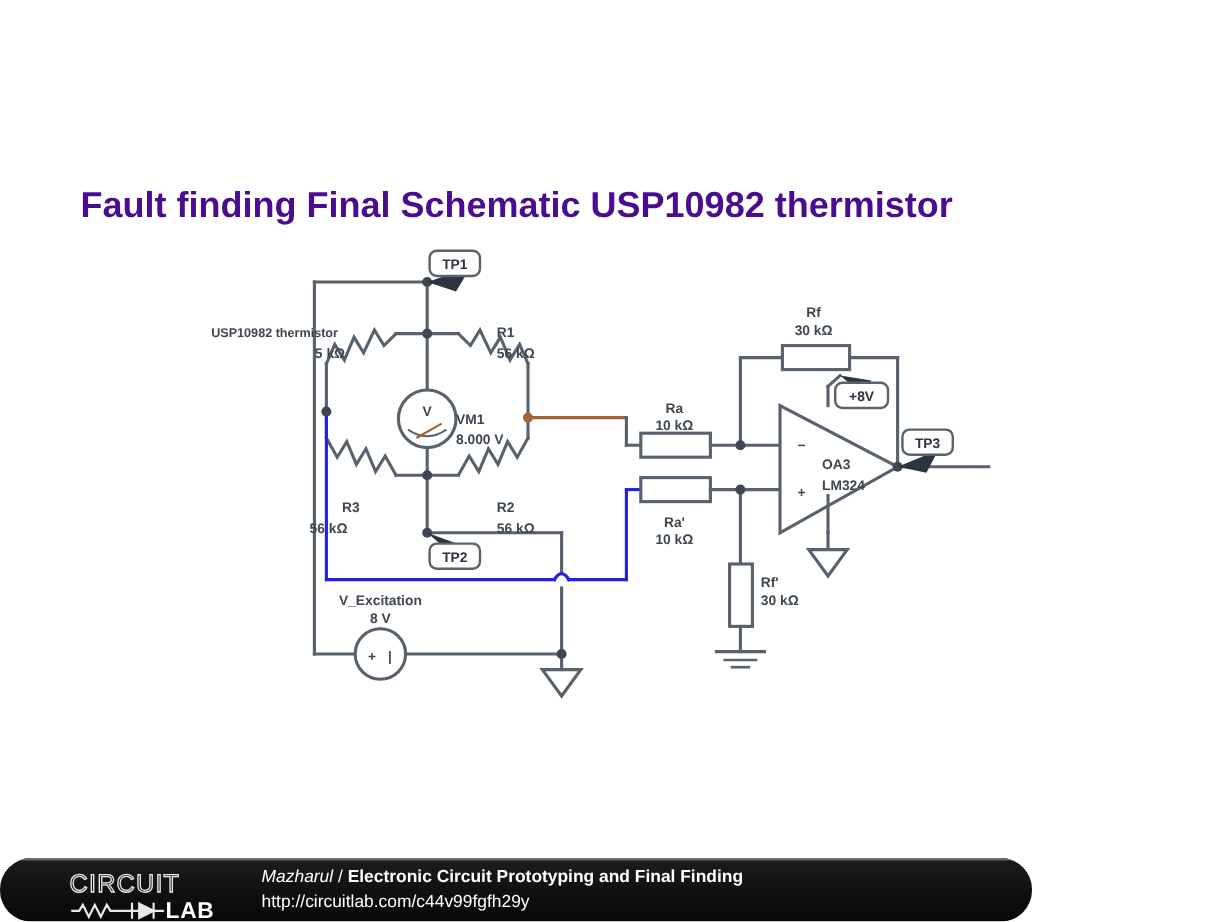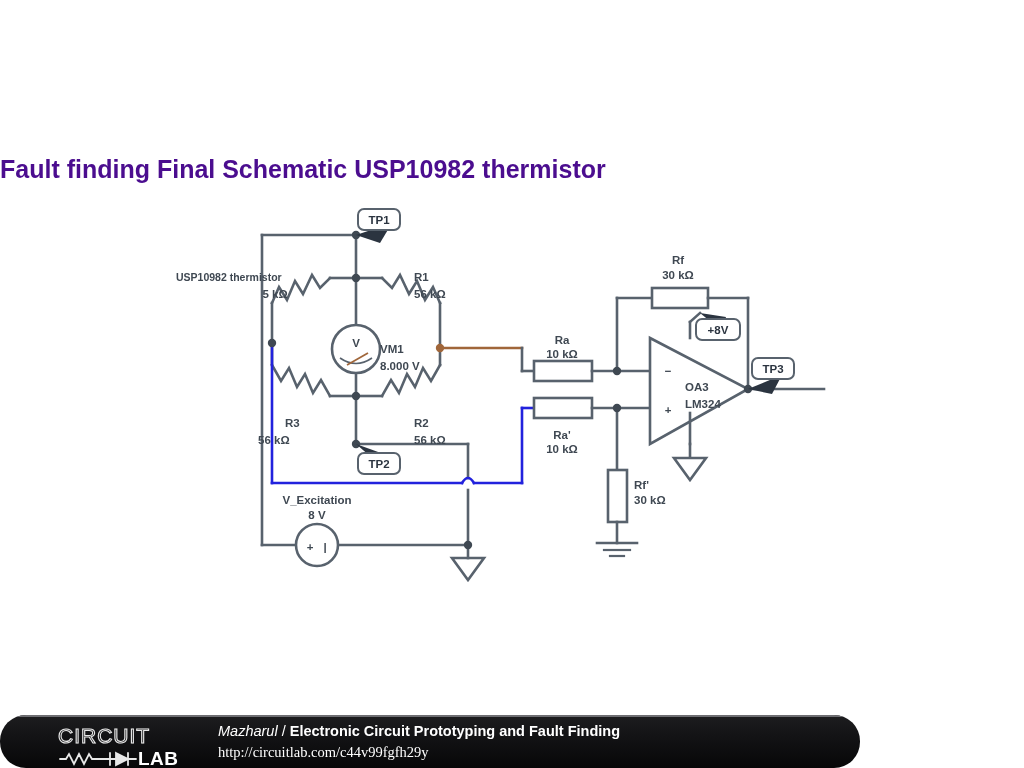--- a/index.html
+++ b/index.html
@@ -6,22 +6,23 @@
   body{
     width:1024px;height:768px;background:#ffffff;
     font-family:"Liberation Sans", sans-serif;
     overflow:hidden;position:relative;
   }
   #slide{position:absolute;left:0;top:0;width:1024px;height:768px;background:#fff;}
 
   
   #title{
     position:absolute;left:0;top:155px;width:861px;
+    text-align:center;
     color:#4b0d8f;
-    font-size:25px;font-weight:bold;
+    font-size:30px;font-weight:bold;
     letter-spacing:0px;
     white-space:nowrap;
   }
 
   
   #schematic{position:absolute;left:0;top:195px;width:1024px;height:410px;}
   #schematic svg{display:block;}
 
   
   #footer{
@@ -35,21 +36,21 @@
     background:#6e6e72;
   }
   #logo{position:absolute;left:58px;top:8px;width:140px;height:44px;}
   #footer-text{
     position:absolute;left:218px;top:6px;color:#ffffff;
   }
   #footer-line1{font-size:14.5px;line-height:21px;white-space:nowrap;}
   #footer-line1 .nm{font-style:italic;font-weight:normal;}
   #footer-line1 .sep{font-weight:normal;}
   #footer-line1 .ttl{font-weight:bold;}
-  #footer-line2{font-size:14.5px;line-height:21px;white-space:nowrap;font-weight:normal;font-family:Liberation Serif, serif;}
+  #footer-line2{font-size:14.5px;line-height:21px;white-space:nowrap;font-weight:normal;}
 
   
   .lbl{font-family:"Liberation Sans", sans-serif;font-size:11.5px;font-weight:bold;fill:#3f4852;}
   .lbl-sm{font-family:"Liberation Sans", sans-serif;font-size:10.5px;font-weight:bold;fill:#3f4852;}
   .tp{font-family:"Liberation Sans", sans-serif;font-size:11.5px;font-weight:bold;fill:#2b3440;}
 </style>
 </head>
 <body>
 
 <div id="slide">
@@ -281,19 +282,19 @@
         <path d="M52,36 L66,36"></path>
         <path d="M58,30 L70,36 L58,42 Z" fill="#e8e8e8"></path>
         <path d="M70,30 L70,42"></path>
         <path d="M70,36 L78,36"></path>
       </g>
       <text x="80" y="42" font-family="Liberation Sans, sans-serif" font-size="19" font-weight="bold" fill="#ffffff" letter-spacing="0.5">LAB</text>
     </svg>
 
     <div id="footer-text">
       <div id="footer-line1">
-        <span class="nm">Mazharul</span><span class="sep"> / </span><span class="ttl">Electronic Circuit Prototyping and Fault Finding</span>
+        <span class="nm">Mazharul</span><span class="sep"> / </span><span class="ttl">Electronic Circuit Prototyping and Final Finding</span>
       </div>
       <div id="footer-line2">http://circuitlab.com/c44v99fgfh29y</div>
     </div>
   </div>
 
 </div>
 
 </body></html>

